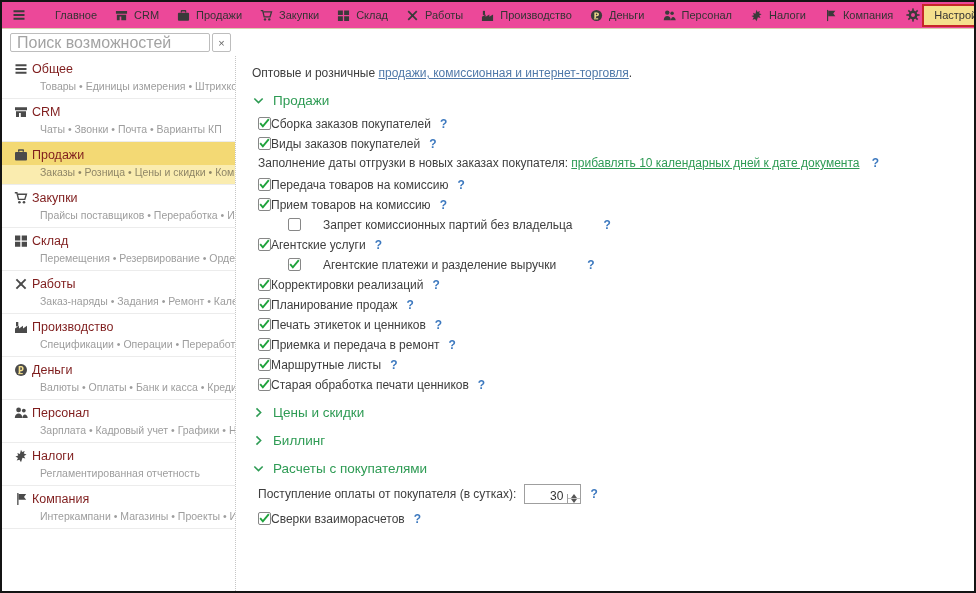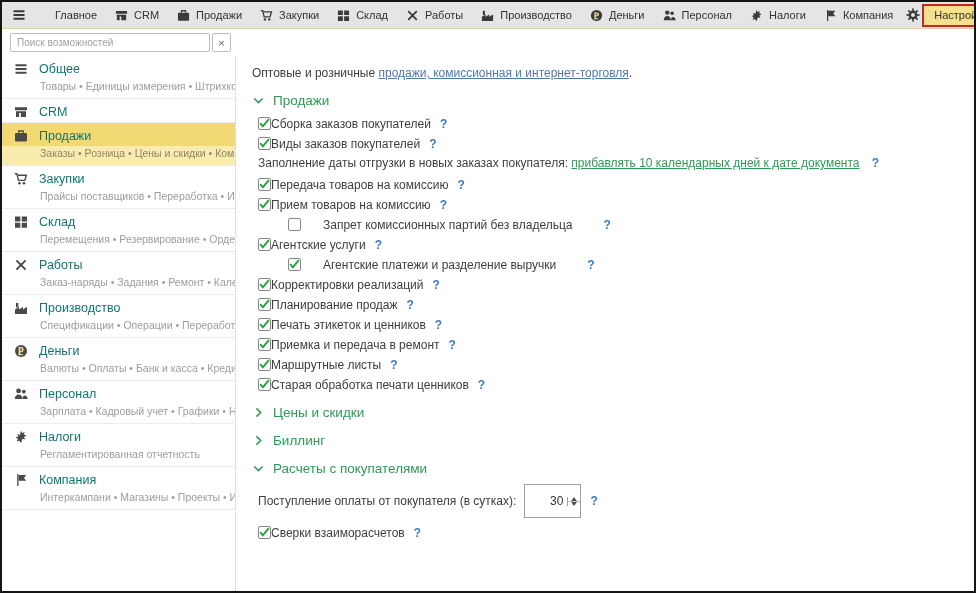--- a/index.html
+++ b/index.html
@@ -1,48 +1,48 @@
 <!DOCTYPE html>
 <html><head>
 <meta charset="utf-8">
 <style>
   * { margin:0; padding:0; box-sizing:border-box; }
   html,body { background:#fff; }
   body { font-family:"Liberation Sans", sans-serif; }
   .window { width:976px; height:593px; border:2px solid #141414; background:#fff; overflow:hidden; display:flex; flex-direction:column; }
 
   
-  .topbar { height:27px; flex:0 0 27px; background:#e5e5e5; border-bottom:1px solid #d8d0ae; display:flex; align-items:center; padding:0 6px 0 10px; white-space:nowrap; overflow:hidden; }
+  .topbar { height:27px; flex:0 0 27px; background:#ec4899; border-bottom:1px solid #d8d0ae; display:flex; align-items:center; padding:0 6px 0 10px; white-space:nowrap; overflow:hidden; }
   .menu-btn { display:flex; align-items:center; margin-right:20px; color:#3a3a3a; cursor:pointer; }
   .menu-item { display:flex; align-items:center; gap:6px; padding:2px 9px; font-size:11px; color:#333; cursor:pointer; height:23px; }
   .menu-item .mi-icon { display:inline-flex; color:#3a3a3a; }
   .menu-item.hl { border:2px solid #C62828; padding:1px 10px; background:#F5E08D; }
   .icon12 { width:13px; height:13px; }
   .icon14 { width:14px; height:14px; }
 
   
   .header { height:33px; flex:0 0 33px; display:flex; align-items:center; padding:0 8px; background:#fff; }
   .navgroup { display:flex; }
   .nav-btn { width:27px; height:21px; border:1px solid #b3b3b3; background:#fcfcfc; display:flex; align-items:center; justify-content:center; color:#4a4a4a; cursor:pointer; }
   .nav-btn.left { border-radius:3px 0 0 3px; }
   .nav-btn.right { border-radius:0 3px 3px 0; border-left:none; }
   .star { margin-left:12px; display:inline-flex; cursor:pointer; }
   .page-title { margin-left:10px; font-size:15px; color:#2d2d2d; }
 
   
   .search-row { height:27px; flex:0 0 27px; display:flex; align-items:center; padding:0 8px; }
-  .search-input { width:200px; height:19px; border:1px solid #bdbdbd; border-radius:2px; font-size:10px; padding:0 6px; color:#333; font-family:"Liberation Sans",sans-serif; }
+  .search-input { width:200px; height:19px; border:1px solid #bdbdbd; border-radius:2px; font-size:16px; padding:0 6px; color:#333; font-family:"Liberation Sans",sans-serif; }
   .search-input::placeholder { color:#a3a3a3; }
   .clear-btn { width:19px; height:19px; margin-left:2px; border:1px solid #bdbdbd; border-radius:2px; background:#fff; font-size:11px; color:#666; cursor:pointer; display:flex; align-items:center; justify-content:center; }
 
   
   .body { flex:1; display:flex; min-height:0; }
   .sidebar { width:233px; flex:0 0 233px; overflow:hidden; }
   .sb-item { border-bottom:1px solid #ececec; cursor:pointer; }
-  .sb-head { display:flex; align-items:center; gap:11px; padding:6px 10px 3px 12px; font-size:12.5px; color:#0f766e; }
+  .sb-head { display:flex; align-items:center; gap:4px; padding:6px 10px 3px 12px; font-size:12.5px; color:#7f1d1d; }
   .sb-head .sb-icon { display:inline-flex; color:#4a4a4a; }
   .sb-sub { font-size:10.5px; color:#9d9d9d; padding:1px 8px 6px 38px; white-space:nowrap; overflow:hidden; }
   .sb-item.selected .sb-head { background:#F3D974; }
   .sb-item.selected .sb-sub { background:#FAECAF; color:#8f8667; }
 
   .content { flex:1; border-left:1px dotted #c6c6c6; padding:9px 10px 8px 16px; font-size:12px; color:#3e3e3e; overflow:hidden; }
 
   .intro { margin:1px 0 4px; }
   a.blue-link { color:#5079A9; text-decoration:underline; cursor:pointer; }
   a.green-link { color:#2E9B54; text-decoration:underline; cursor:pointer; }
@@ -54,21 +54,21 @@
   .cbrow.ind { margin-left:36px;gap:22px; }
   .cb { width:13px; height:13px; flex:0 0 13px; border:1px solid #878787; border-radius:2px; background:#fff; display:inline-flex; align-items:center; justify-content:center; cursor:pointer; }
   .cb svg { width:11px; height:10px; margin-top:-2px; }
   .cb-label { margin-left:0; }
   .help { color:#3D79BF; font-weight:bold; margin-left:9px; cursor:pointer; font-size:12px; }
 
   .inline-row { margin:1px 0 7px 6px; }
   .inline-row .lbl { }
 
   .payment-row { display:flex; align-items:center; margin:2px 0 7px 6px; }
-  .spin { display:inline-flex; align-items:center; border:1px solid #9f9f9f; height:34px; margin-left:8px; background:#fff; }
+  .spin { display:inline-flex; align-items:flex-end; border:1px solid #9f9f9f; height:20px; margin-left:8px; background:#fff; }
   .spin input { width:42px; border:none; outline:none; text-align:right; font-size:12px; padding-right:4px; color:#333; font-family:"Liberation Sans",sans-serif; }
   .steps { width:13px; border-left:1px solid #9f9f9f; display:flex; flex-direction:column; }
   .steps .st { flex:1; display:flex; align-items:center; justify-content:center; cursor:pointer; }
   .steps .st + .st { border-top:1px solid #bdbdbd; }
   .tri-up { width:0; height:0; border-left:3px solid transparent; border-right:3px solid transparent; border-bottom:4px solid #555; }
   .tri-dn { width:0; height:0; border-left:3px solid transparent; border-right:3px solid transparent; border-top:4px solid #555; }
 </style>
 </head>
 <body>
 
@@ -275,20 +275,21 @@
       </div>
       <div class="sb-item">
         <div class="sb-head">
             <span class="sb-icon">
               <svg class="icon14">
                 <use href="#i-crm"></use>
               </svg>
             </span>
             <span>CRM</span>
           </div>
+        <div class="sb-sub">Чаты • Звонки • Почта • Варианты КП</div>
       </div>
       <div class="sb-item selected">
         <div class="sb-head">
             <span class="sb-icon">
               <svg class="icon14">
                 <use href="#i-sales"></use>
               </svg>
             </span>
             <span>Продажи</span>
           </div>

